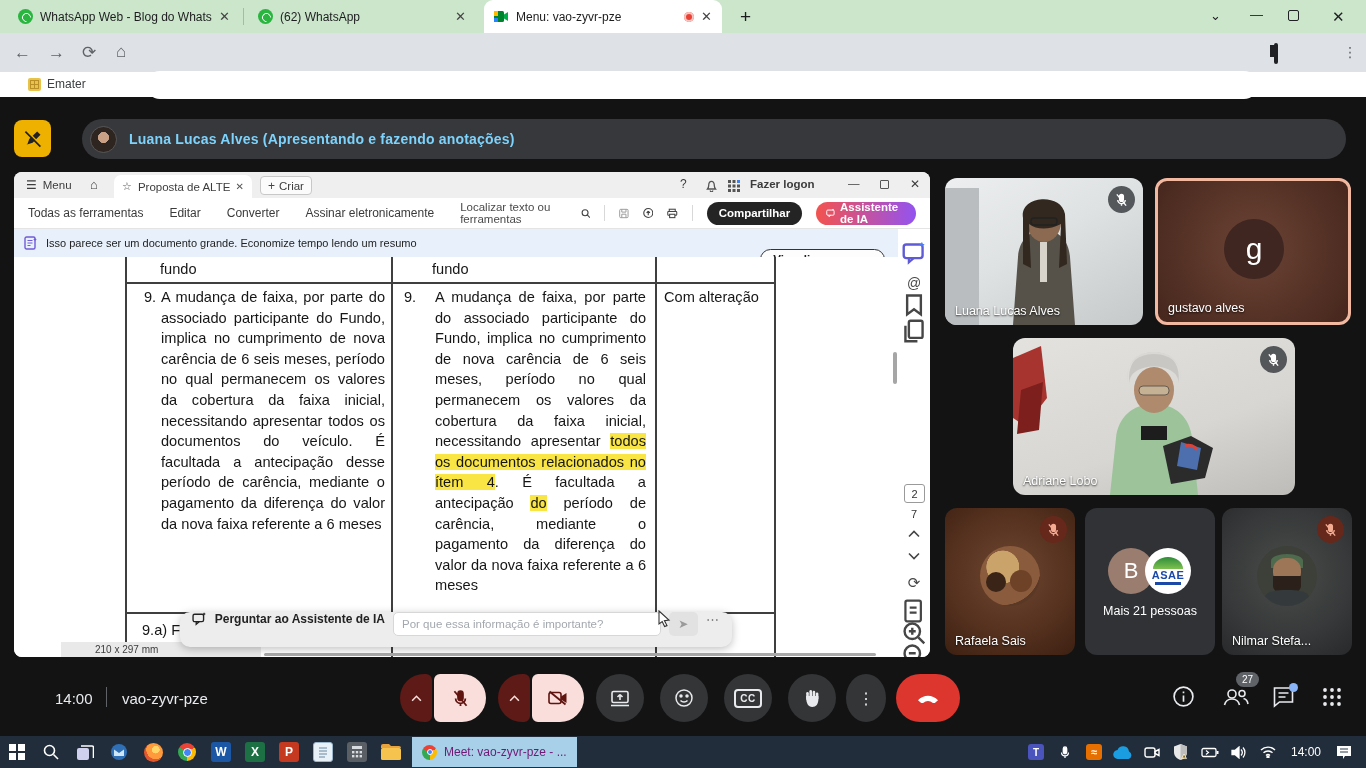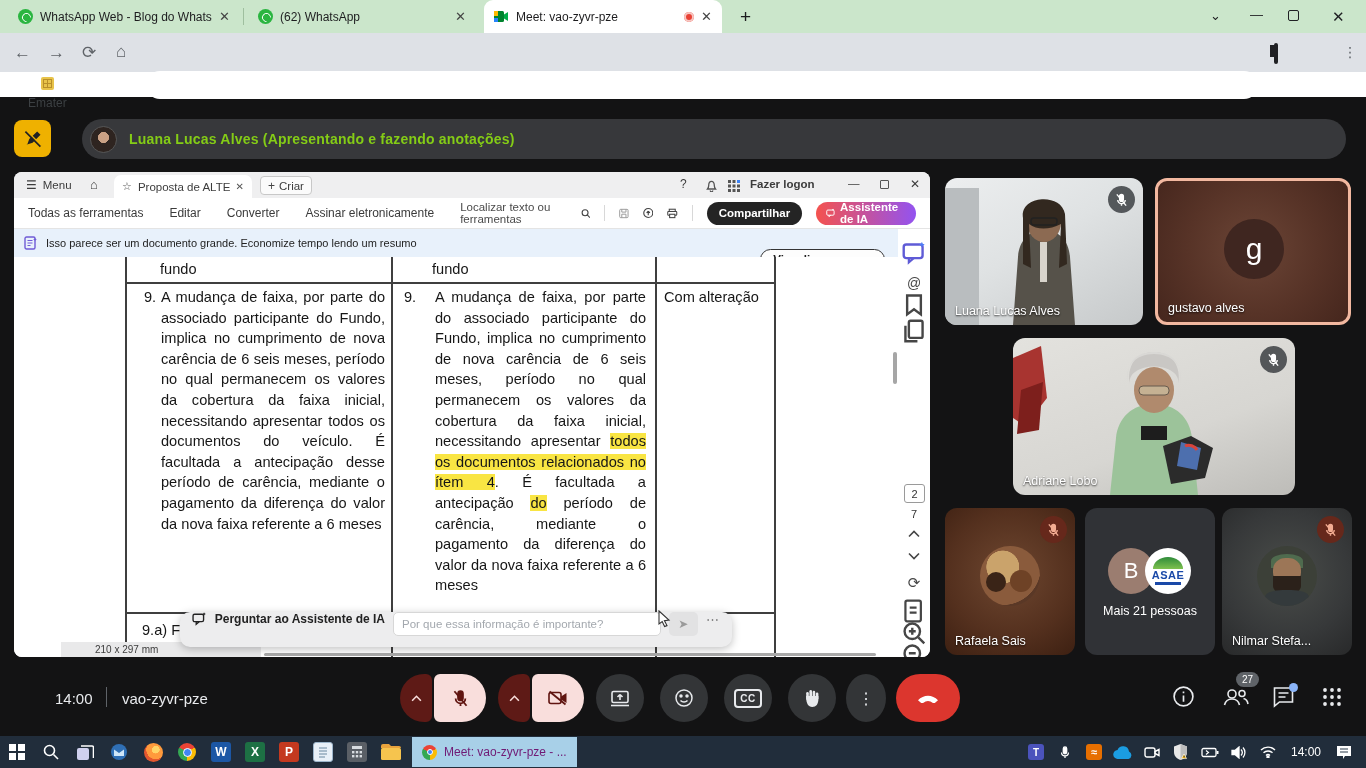--- a/index.html
+++ b/index.html
@@ -38,21 +38,21 @@
   .bmicon::after { content:""; position:absolute; inset:2px; background:
     linear-gradient(#b98f2a 1px, transparent 1px) 0 0/100% 4px,
     linear-gradient(90deg,#b98f2a 1px, transparent 1px) 0 0/4px 100%; }
   .bmlabel { font-size:12px; color:#3c4043; }
 
   
   .annotbtn { left:14px; top:120px; width:37px; height:37px; background:#efb100; border-radius:8px;
     display:flex; align-items:center; justify-content:center; }
   .prespill { left:82px; top:119px; width:1264px; height:40px; background:#37383b; border-radius:20px;
     display:flex; align-items:center; gap:12px; padding:0 8px; }
-  .prespill .ptxt { color:#84cc16; font-size:14px; font-weight:600; letter-spacing:.2px; }
+  .prespill .ptxt { color:#7dd3fc; font-size:14px; font-weight:600; letter-spacing:.2px; }
   .avatar-pres { width:27px; height:27px; border-radius:50%;
     background:radial-gradient(circle at 50% 42%, #caa185 0 28%, #2e2420 29%); border:1px solid #555; }
 
   
   .tile { border-radius:12px; overflow:hidden; }
   .tname { position:absolute; left:10px; bottom:7px; color:#fff; font-size:12.5px;
     text-shadow:0 1px 2px rgba(0,0,0,.8); }
   .micbadge { position:absolute; top:8px; right:8px; width:27px; height:27px; border-radius:50%;
     background:rgba(60,64,67,.85); display:flex; align-items:center; justify-content:center; }
   .micbadge.warm { background:#66281b; }
@@ -149,21 +149,21 @@
       <span class="title">(62) WhatsApp</span>
       <span class="close">✕</span>
     </div>
     <div class="abs tab active" style="left:484px;width:238px;">
       <svg width="15" height="13" viewBox="0 0 15 13">
         <rect x="0" y="1" width="10" height="11" rx="1.5" fill="#00832d"></rect>
         <path d="M10 4.5 L14 2 V11 L10 8.5 Z" fill="#00ac47"></path>
         <rect x="0" y="1" width="4" height="5" fill="#ffba00"></rect>
         <rect x="0" y="8" width="4" height="4" fill="#2684fc"></rect>
       </svg>
-      <span class="title">Meet: vao-zyvr-pze</span>
+      <span class="title">Menu: vao-zyvr-pze</span>
       <span class="recdot"></span>
       <span class="close">✕</span>
     </div>
     <div class="abs newtab" style="left:740px;top:6px;">+</div>
     <div class="abs winbtn" style="left:1210px;top:8px;">⌄</div>
     <div class="abs winbtn" style="left:1250px;top:7px;">—</div>
     <div class="abs" style="left:1288px;top:10px;width:11px;height:11px;border:1.6px solid #202124;border-radius:2px;"></div>
     <div class="abs winbtn" style="left:1332px;top:8px;font-size:15px;">✕</div>
   </div>
 
@@ -184,21 +184,21 @@
           <path d="M8 9V1.5M8 1.5 5 4.5M8 1.5l3 3"></path>
       </svg>
       <span style="color:#5f6368;font-size:15px;">☆</span>
     </div>
     <span class="abs sideic" style="left:1274px;top:12px;"></span>
     <span class="abs avatar-sm" style="left:1303px;top:41px;top:40px;"></span>
     <span class="abs" style="left:1343px;top:11px;color:#5f6368;font-size:14px;">⋮</span>
   </div>
 
   <div class="abs bmbar">
-    <div class="abs" style="left:28px;top:5px;display:flex;align-items:center;gap:6px;flex-direction:column;">
+    <div class="abs" style="left:28px;top:5px;display:flex;align-items:center;gap:6px;">
       <span class="bmicon"></span>
       <span class="bmlabel">Emater</span>
     </div>
   </div>
 
   <div class="abs annotbtn">
     <svg width="20" height="20" viewBox="0 0 24 24">
       <path d="M5 19l2.5-7L17 3l4 4-9.5 9.5L4 19z" fill="#202124"></path>
       <path d="M3 3l18 18" stroke="#202124" stroke-width="2.4"></path>
       <path d="M4.2 1.8 22.2 19.8" stroke="#efb100" stroke-width="1.4"></path>

